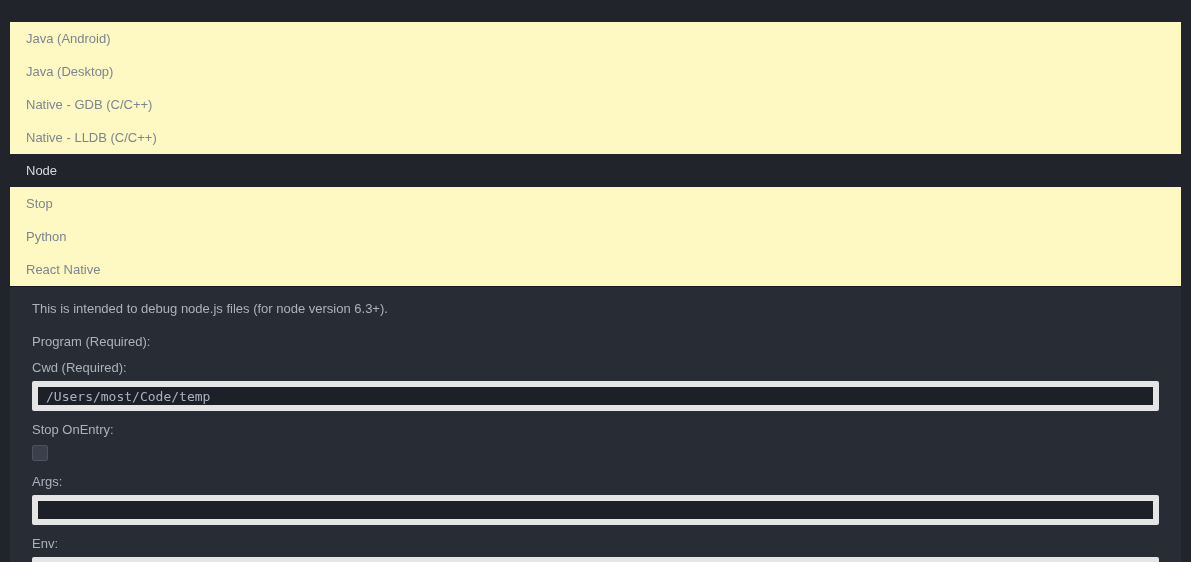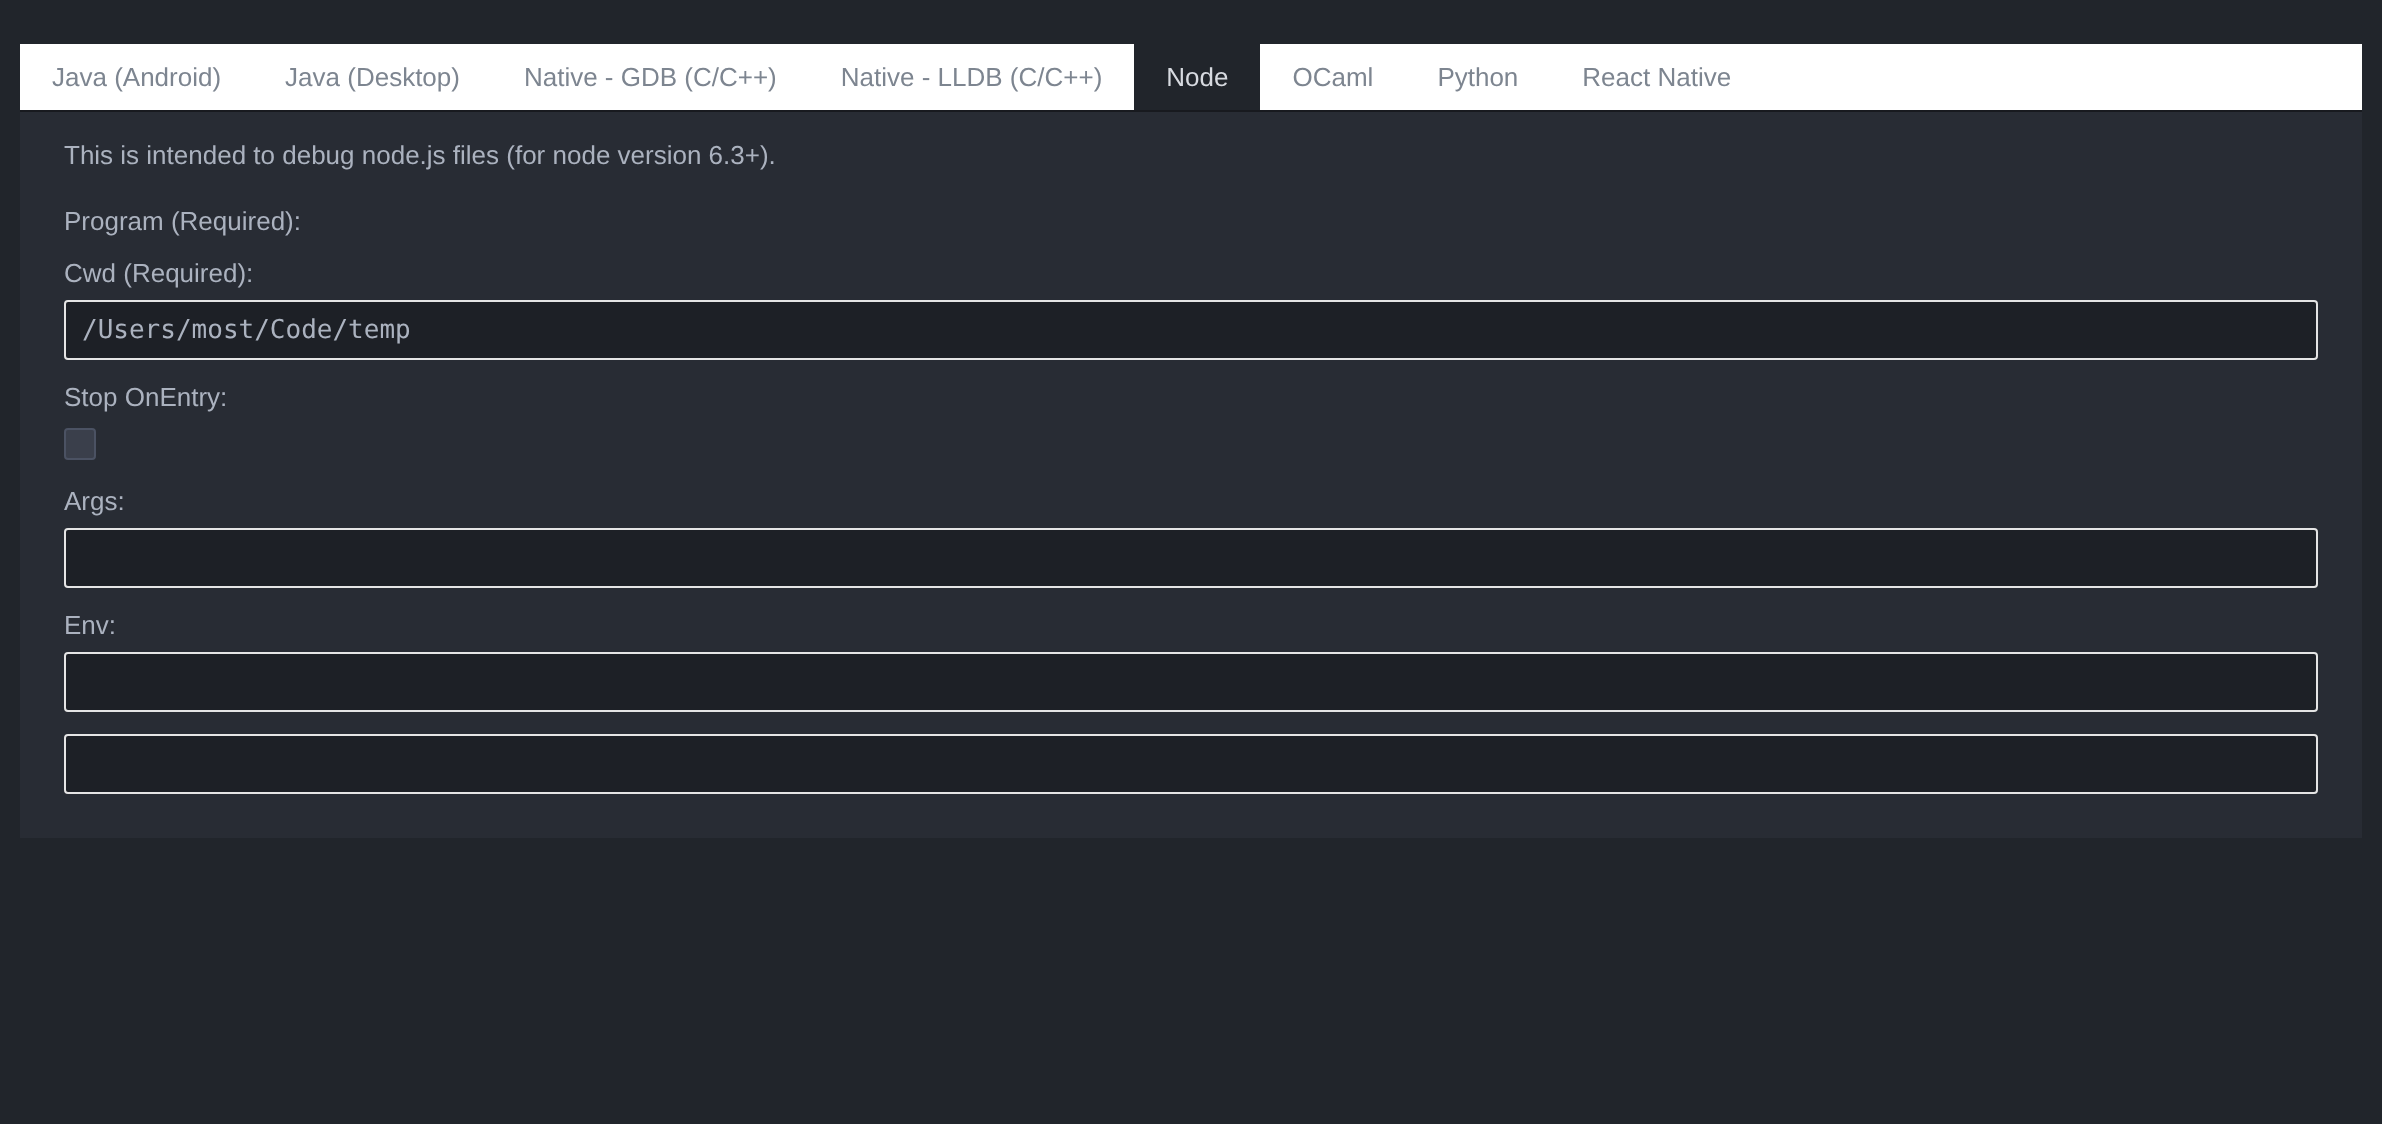--- a/index.html
+++ b/index.html
@@ -18,23 +18,24 @@
     }
     .top-bar {
       height: 22px;
       background-color: #21252b;
     }
     .container {
       padding: 0;
     }
     .tabs {
       display: flex;
-      background-color: #ffffff;
+      background-color: #fef9c3;
       border-bottom: 1px solid #181a1f;
       margin: 0 10px;
+      flex-direction: column;
     }
     .tab {
       padding: 9px 16px;
       color: #7d8590;
       cursor: pointer;
       font-size: 13px;
       white-space: nowrap;
     }
     .tab.active {
       background-color: #21252b;
@@ -58,21 +59,21 @@
     }
     .field-label {
       color: #abb2bf;
       font-size: 13px;
       margin-bottom: 6px;
       display: block;
     }
     .text-input {
       width: 100%;
       background-color: #1d2026;
-      border: 1px solid #e5e5e5;
+      border: 6px solid #e5e5e5;
       color: #abb2bf;
       padding: 5px 8px;
       font-family: "SF Mono", Menlo, Monaco, Consolas, monospace;
       font-size: 13px;
       height: 30px;
       border-radius: 2px;
     }
     .text-input.focused {
       border: 1px solid #568af2;
       box-shadow: 0 0 0 1px #568af2;
@@ -106,21 +107,21 @@
 <body>
 
 <div class="top-bar"></div>
 <div class="container">
   <div class="tabs">
     <div class="tab">Java (Android)</div>
     <div class="tab">Java (Desktop)</div>
     <div class="tab">Native - GDB (C/C++)</div>
     <div class="tab">Native - LLDB (C/C++)</div>
     <div class="tab active">Node</div>
-    <div class="tab">OCaml</div>
+    <div class="tab">Stop</div>
     <div class="tab">Python</div>
     <div class="tab">React Native</div>
   </div>
 
   <div class="content">
     <div class="description">This is intended to debug node.js files (for node version 6.3+).</div>
 
     <div class="field-group">
       <label class="field-label">Program (Required):</label>
     </div>

